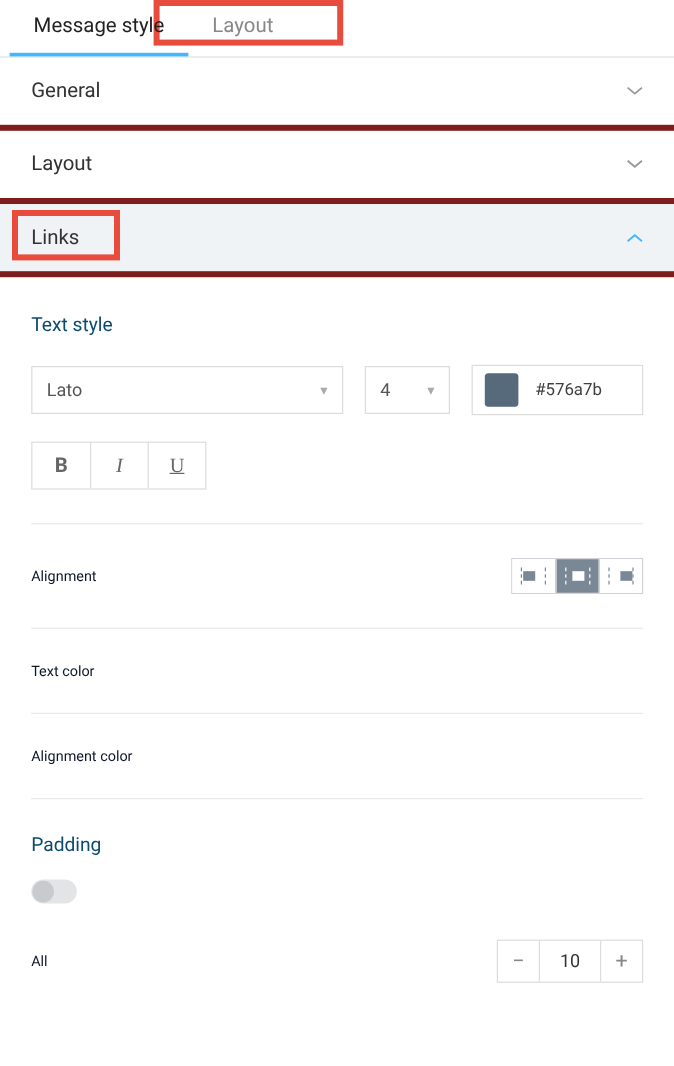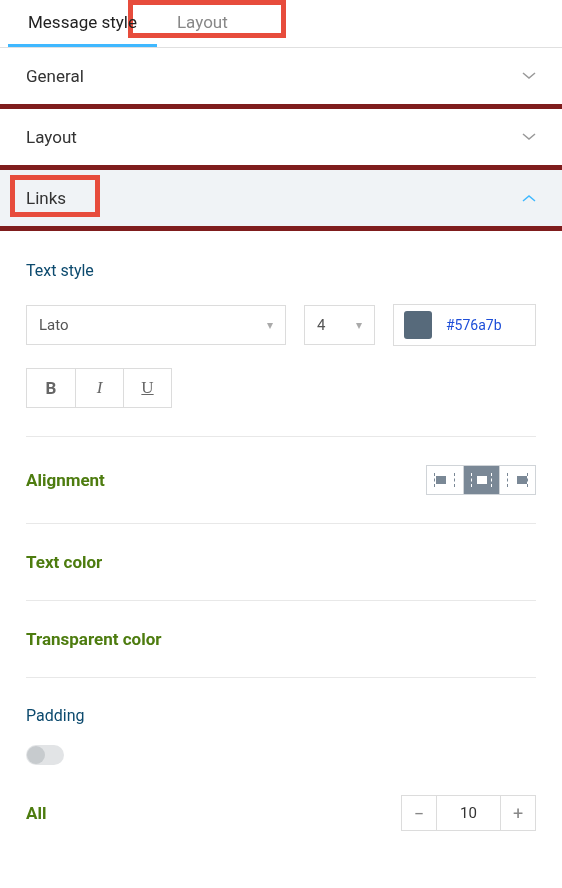--- a/index.html
+++ b/index.html
@@ -122,21 +122,21 @@
     .swatch-transparent::after {
       content: "";
       position: absolute;
       left: 3px; right: 3px;
       top: 50%;
       height: 3px;
       background: #e74c3c;
       transform: rotate(-45deg);
       transform-origin: center;
     }
-    .color-field span { font-size: 14px; color: #1d4ed8; }
+    .color-field span { font-size: 14px; color: #404040; }
 
     .format-group {
       display: inline-flex;
       border: 1px solid #dcdcdc;
       margin-top: 6px;
     }
     .format-btn {
       width: 48px;
       height: 38px;
       display: flex;
@@ -156,23 +156,22 @@
       border-top: 1px solid #e8e8e8;
       margin: 28px 0;
     }
     .property-row {
       display: flex;
       justify-content: space-between;
       align-items: center;
       margin: 6px 0 28px 0;
     }
     .property-label {
-      font-size: 17px;
-      color: #4d7c0f;
-      font-weight: bold;
+      font-size: 12px;
+      color: #0f172a;
     }
     .align-group {
       display: inline-flex;
       border: 1px solid #d0d4d8;
     }
     .align-btn {
       width: 36px;
       height: 28px;
       display: flex;
       align-items: center;
@@ -250,21 +249,21 @@
       width: 34px;
       height: 34px;
       display: flex;
       align-items: center;
       justify-content: center;
       font-size: 18px;
       color: #888;
       cursor: pointer;
     }
     .step-val {
-      width: 65px;
+      width: 52px;
       border-left: 1px solid #dcdcdc;
       border-right: 1px solid #dcdcdc;
       display: flex;
       align-items: center;
       justify-content: center;
       font-size: 15px;
     }
   </style>
 </head>
 <body>
@@ -354,21 +353,21 @@
 
   <div class="divider"></div>
 
   <div class="property-row">
     <div class="property-label">Text color</div>
   </div>
 
   <div class="divider"></div>
 
   <div class="property-row">
-    <div class="property-label">Transparent color</div>
+    <div class="property-label">Alignment color</div>
   </div>
 
   <div class="divider"></div>
 
   <div class="padding-section">
     <div class="section-title" style="margin-bottom:13px">Padding</div>
 
     <div class="toggle-row">
       <div class="toggle">
         <div class="toggle-knob"></div>

